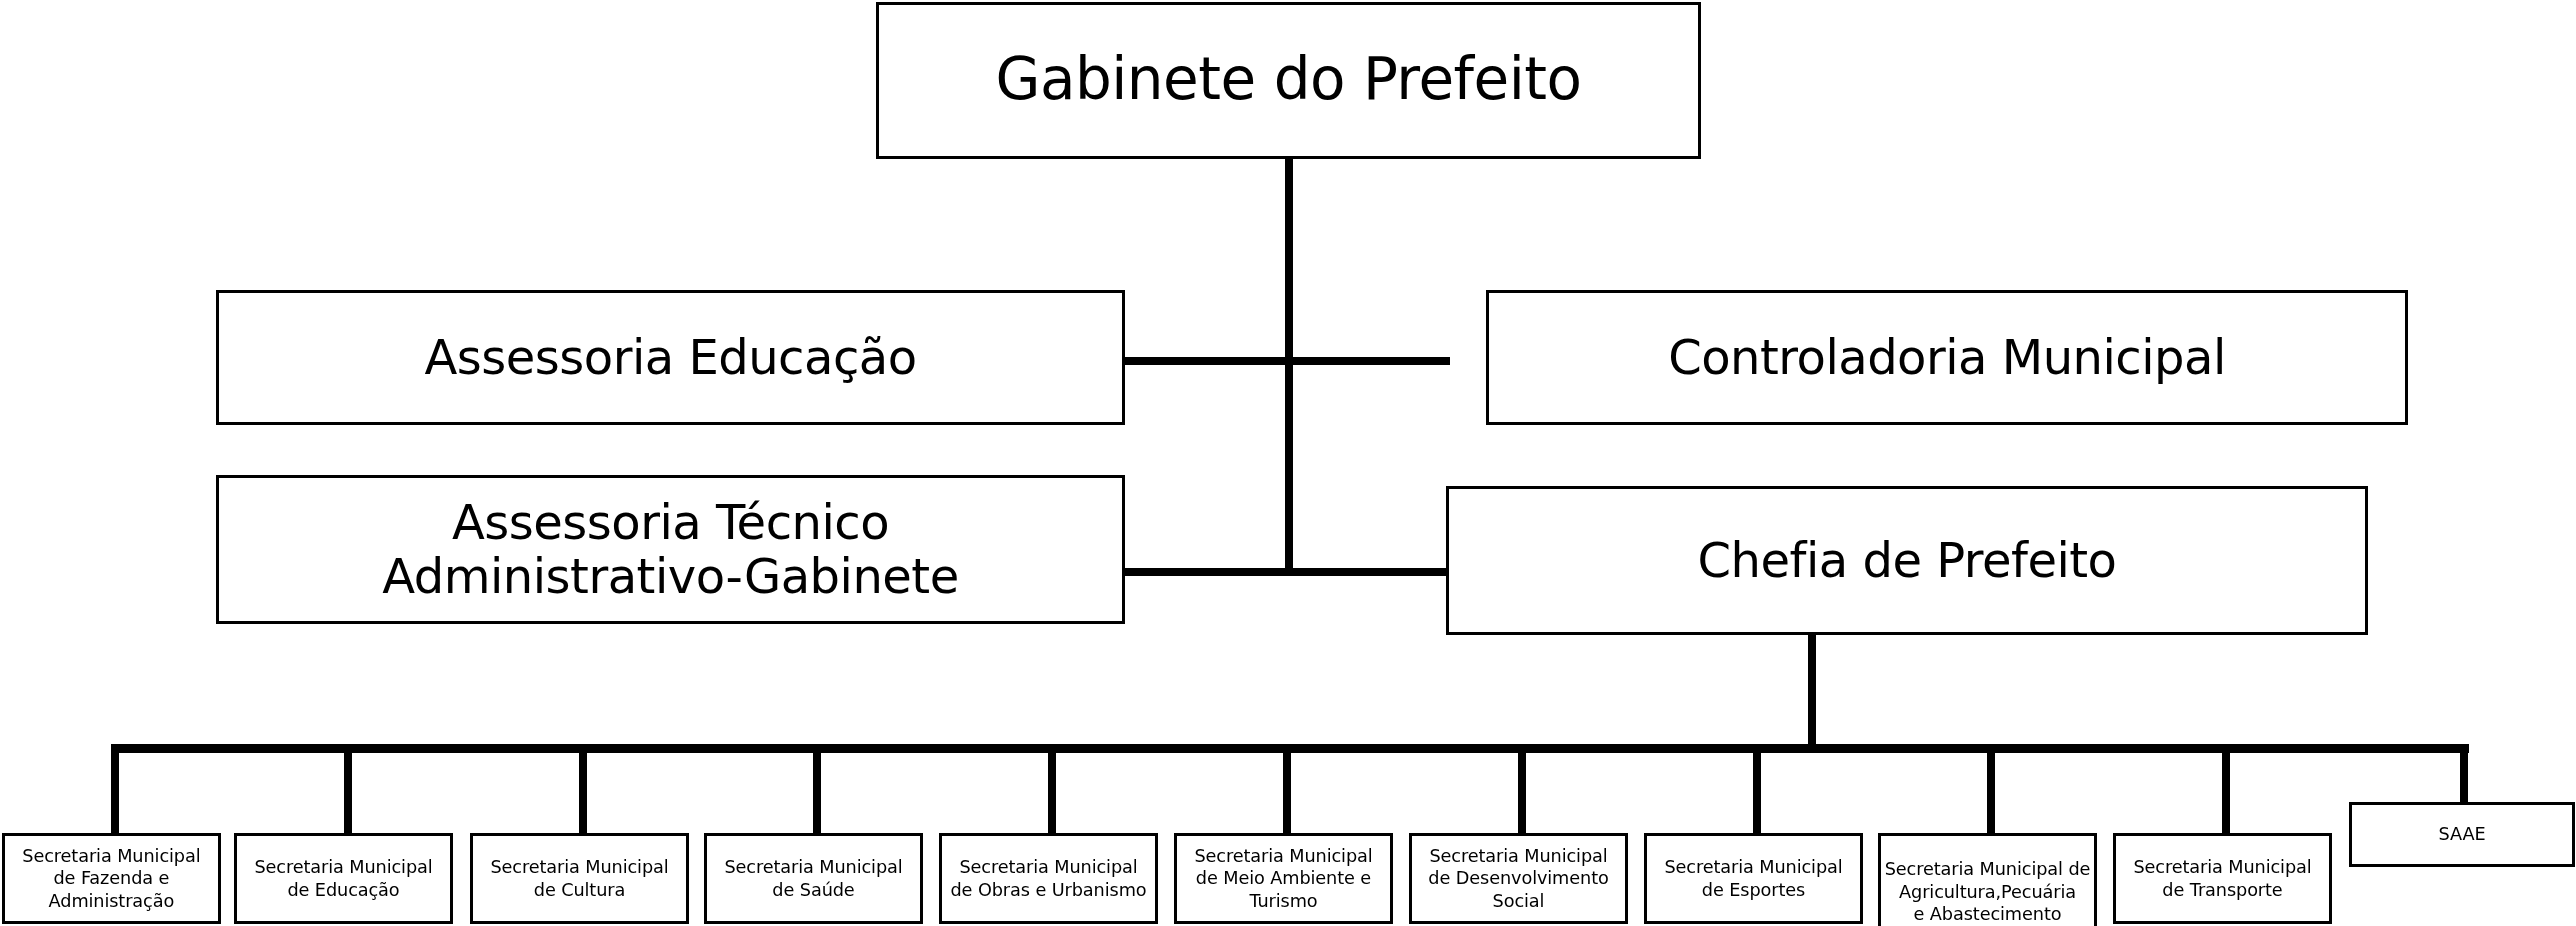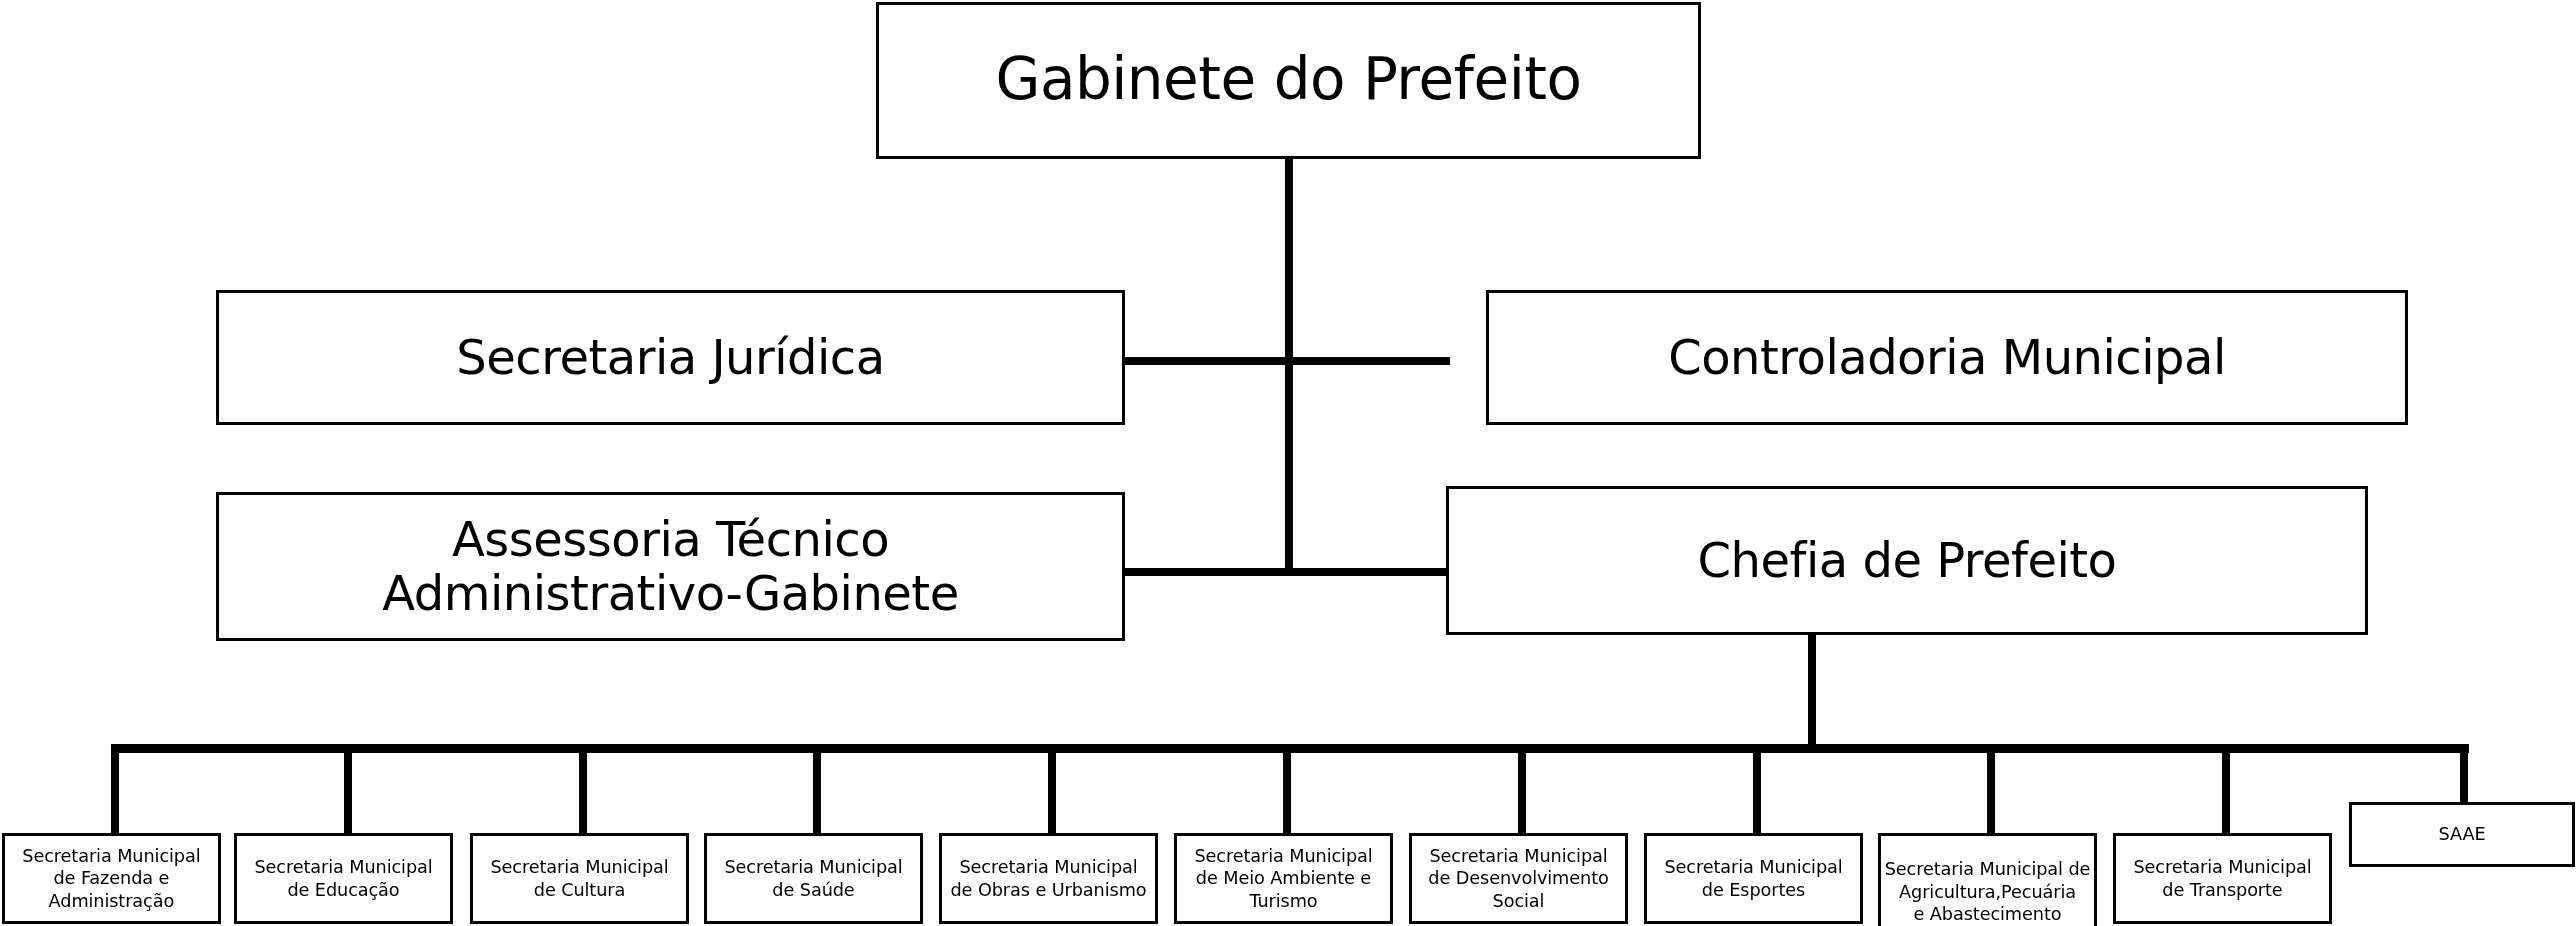--- a/index.html
+++ b/index.html
@@ -103,28 +103,28 @@
   <div class="conn drop" style="left:1753px; top:744px; height:93px;"></div>
   <div class="conn drop" style="left:1987px; top:744px; height:93px;"></div>
   <div class="conn drop" style="left:2222px; top:744px; height:93px;"></div>
   <div class="conn drop" style="left:2460px; top:744px; height:93px;"></div>
 
   <div class="node lvl-top" style="left:876px; top:1.9px; width:825px; height:157px;">
     <span class="node-label">Gabinete do Prefeito</span>
   </div>
 
   <div class="node lvl-staff" style="left:216px; top:290px; width:909px; height:135px;">
-    <span class="node-label">Secretaria Jurídica</span>
+    <span class="node-label">Assessoria Educação</span>
   </div>
 
   <div class="node lvl-staff" style="left:1446px; top:290px; width:922px; height:135px;margin-left:40px;">
     <span class="node-label">Controladoria Municipal</span>
   </div>
 
-  <div class="node lvl-staff" style="left:216px; top:492px; width:909px; height:149px;">
+  <div class="node lvl-staff" style="left:216px; top:475px; width:909px; height:149px;">
     <span class="node-label">Assessoria Técnico
 Administrativo-Gabinete</span>
   </div>
 
   <div class="node lvl-staff" style="left:1446px; top:486px; width:922px; height:149px;">
     <span class="node-label">Chefia de Prefeito</span>
   </div>
 
   <div class="node node-sec lvl-sec" style="left:1.9px; top:833px; width:219px; height:91px;">
     <span class="node-label">Secretaria Municipal

